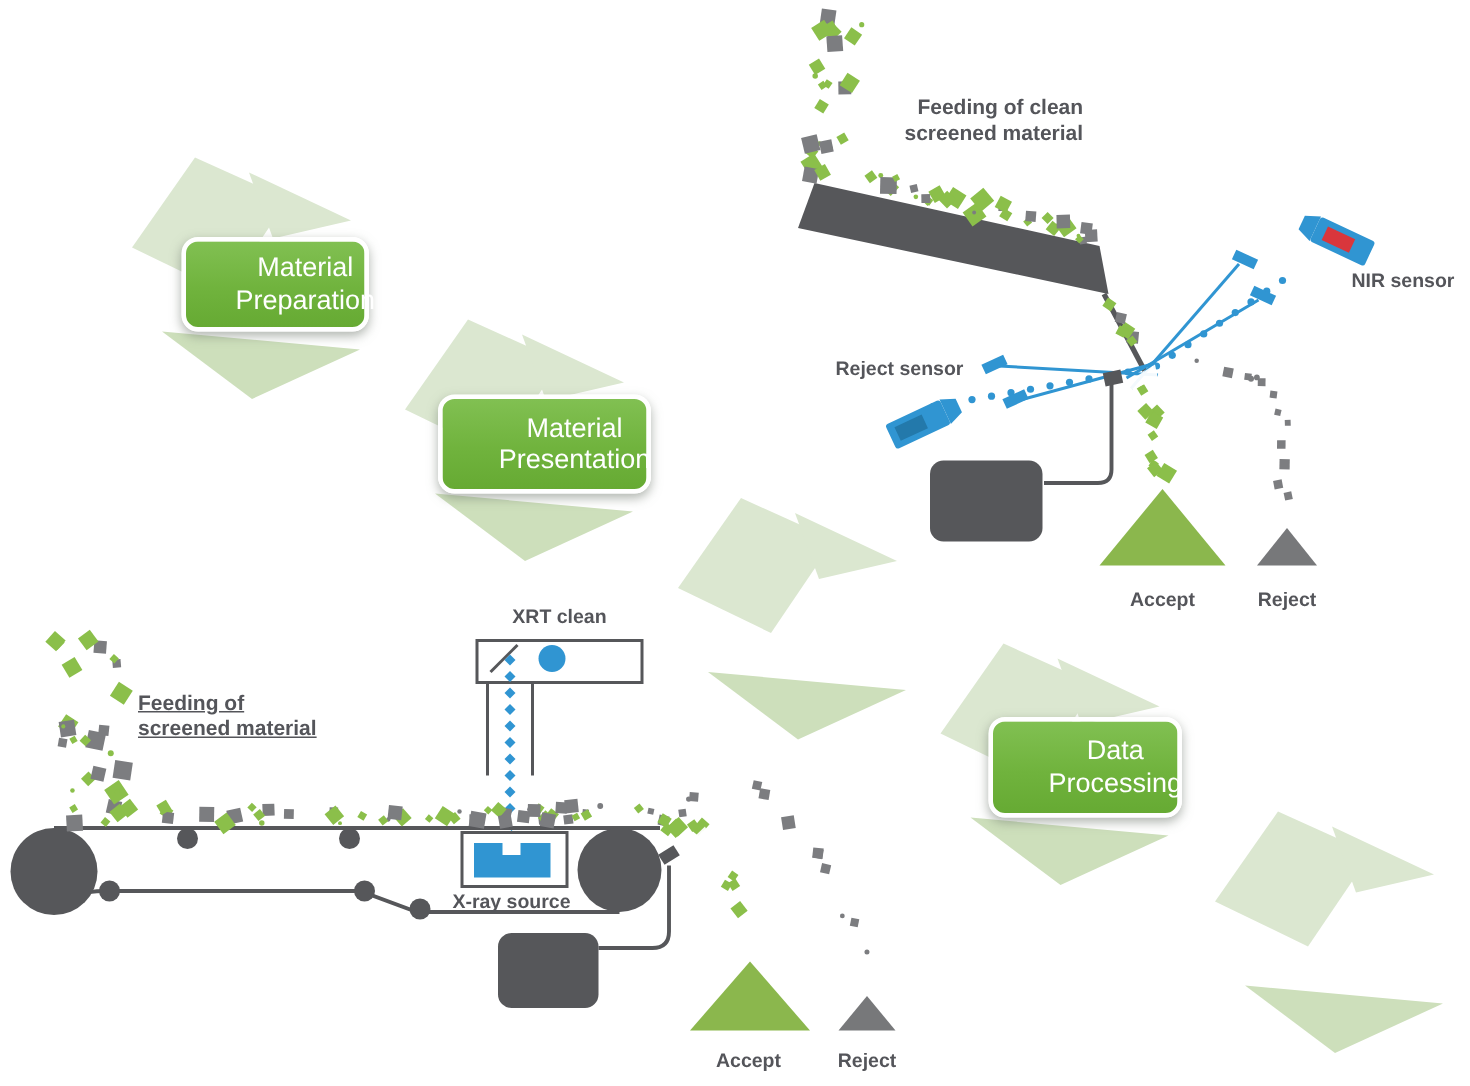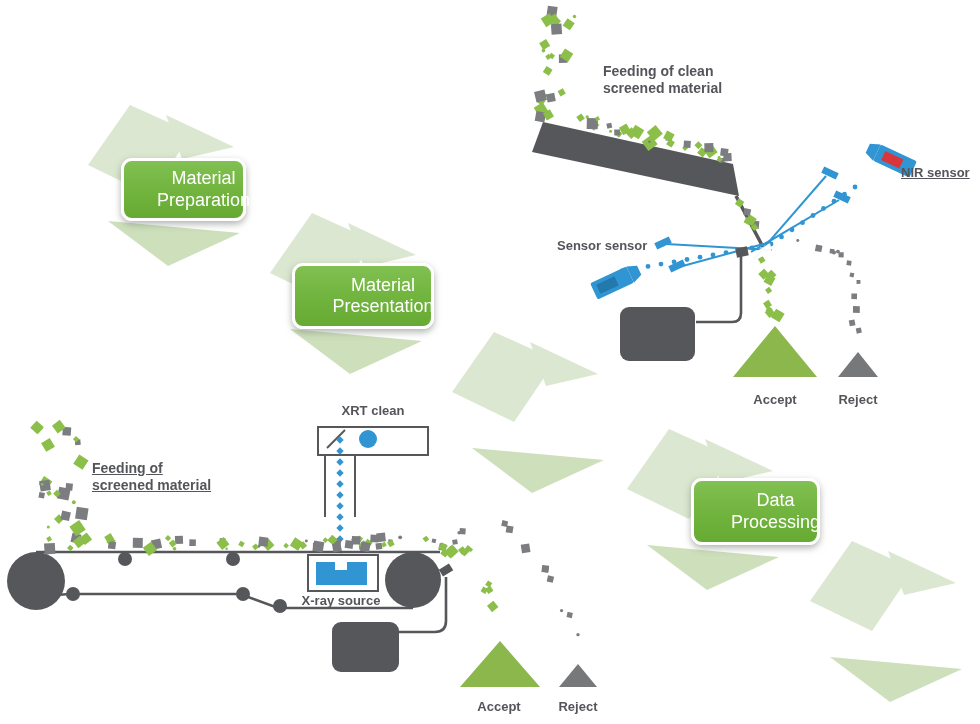--- a/index.html
+++ b/index.html
@@ -339,27 +339,27 @@
           <polygon points="748,257 770,243 772,252 750,262" fill="#fff" opacity="0.94"></polygon>
           <rect x="-6" y="-4.5" width="12" height="9" fill="#56575a" transform="translate(742 252) rotate(-12)"></rect>
         </g>
       </g>
     </svg>
 
   <div class="stage-btn" style="left:121px;top:158px;width:125px;height:63px;">Material
 Preparation</div>
   <div class="stage-btn" style="left:292px;top:263px;width:142px;height:66px;">Material
 Presentation</div>
-  <div class="stage-btn" style="left:659px;top:478px;width:129px;height:67px;margin-left:32px;">Data
+  <div class="stage-btn" style="left:659px;top:478px;width:129px;height:67px;">Data
 Processing</div>
 
-  <div class="lbl feed" style="left:603px;top:63px;">Feeding of clean
+  <div class="lbl feed" style="left:603px;top:63px;text-align:right;">Feeding of clean
 screened material</div>
-  <div class="lbl" style="left:901px;top:165px;text-decoration:underline;">NIR sensor</div>
-  <div class="lbl" style="left:557px;top:238px;">Sensor sensor</div>
+  <div class="lbl" style="left:901px;top:179px;">NIR sensor</div>
+  <div class="lbl" style="left:557px;top:238px;">Reject sensor</div>
   <div class="lbl ctr" style="left:740px;top:392px;width:70px;">Accept</div>
   <div class="lbl ctr" style="left:823px;top:392px;width:70px;">Reject</div>
 
   <div class="lbl feed" style="left:92px;top:460px;text-decoration:underline;">Feeding of
 screened material</div>
   <div class="lbl ctr" style="left:330px;top:403px;width:86px;">XRT clean</div>
   <div class="lbl ctr" style="left:297px;top:593px;width:88px;">X-ray source</div>
   <div class="lbl ctr" style="left:463px;top:699px;width:72px;">Accept</div>
   <div class="lbl ctr" style="left:542px;top:699px;width:72px;">Reject</div>
 </div>

